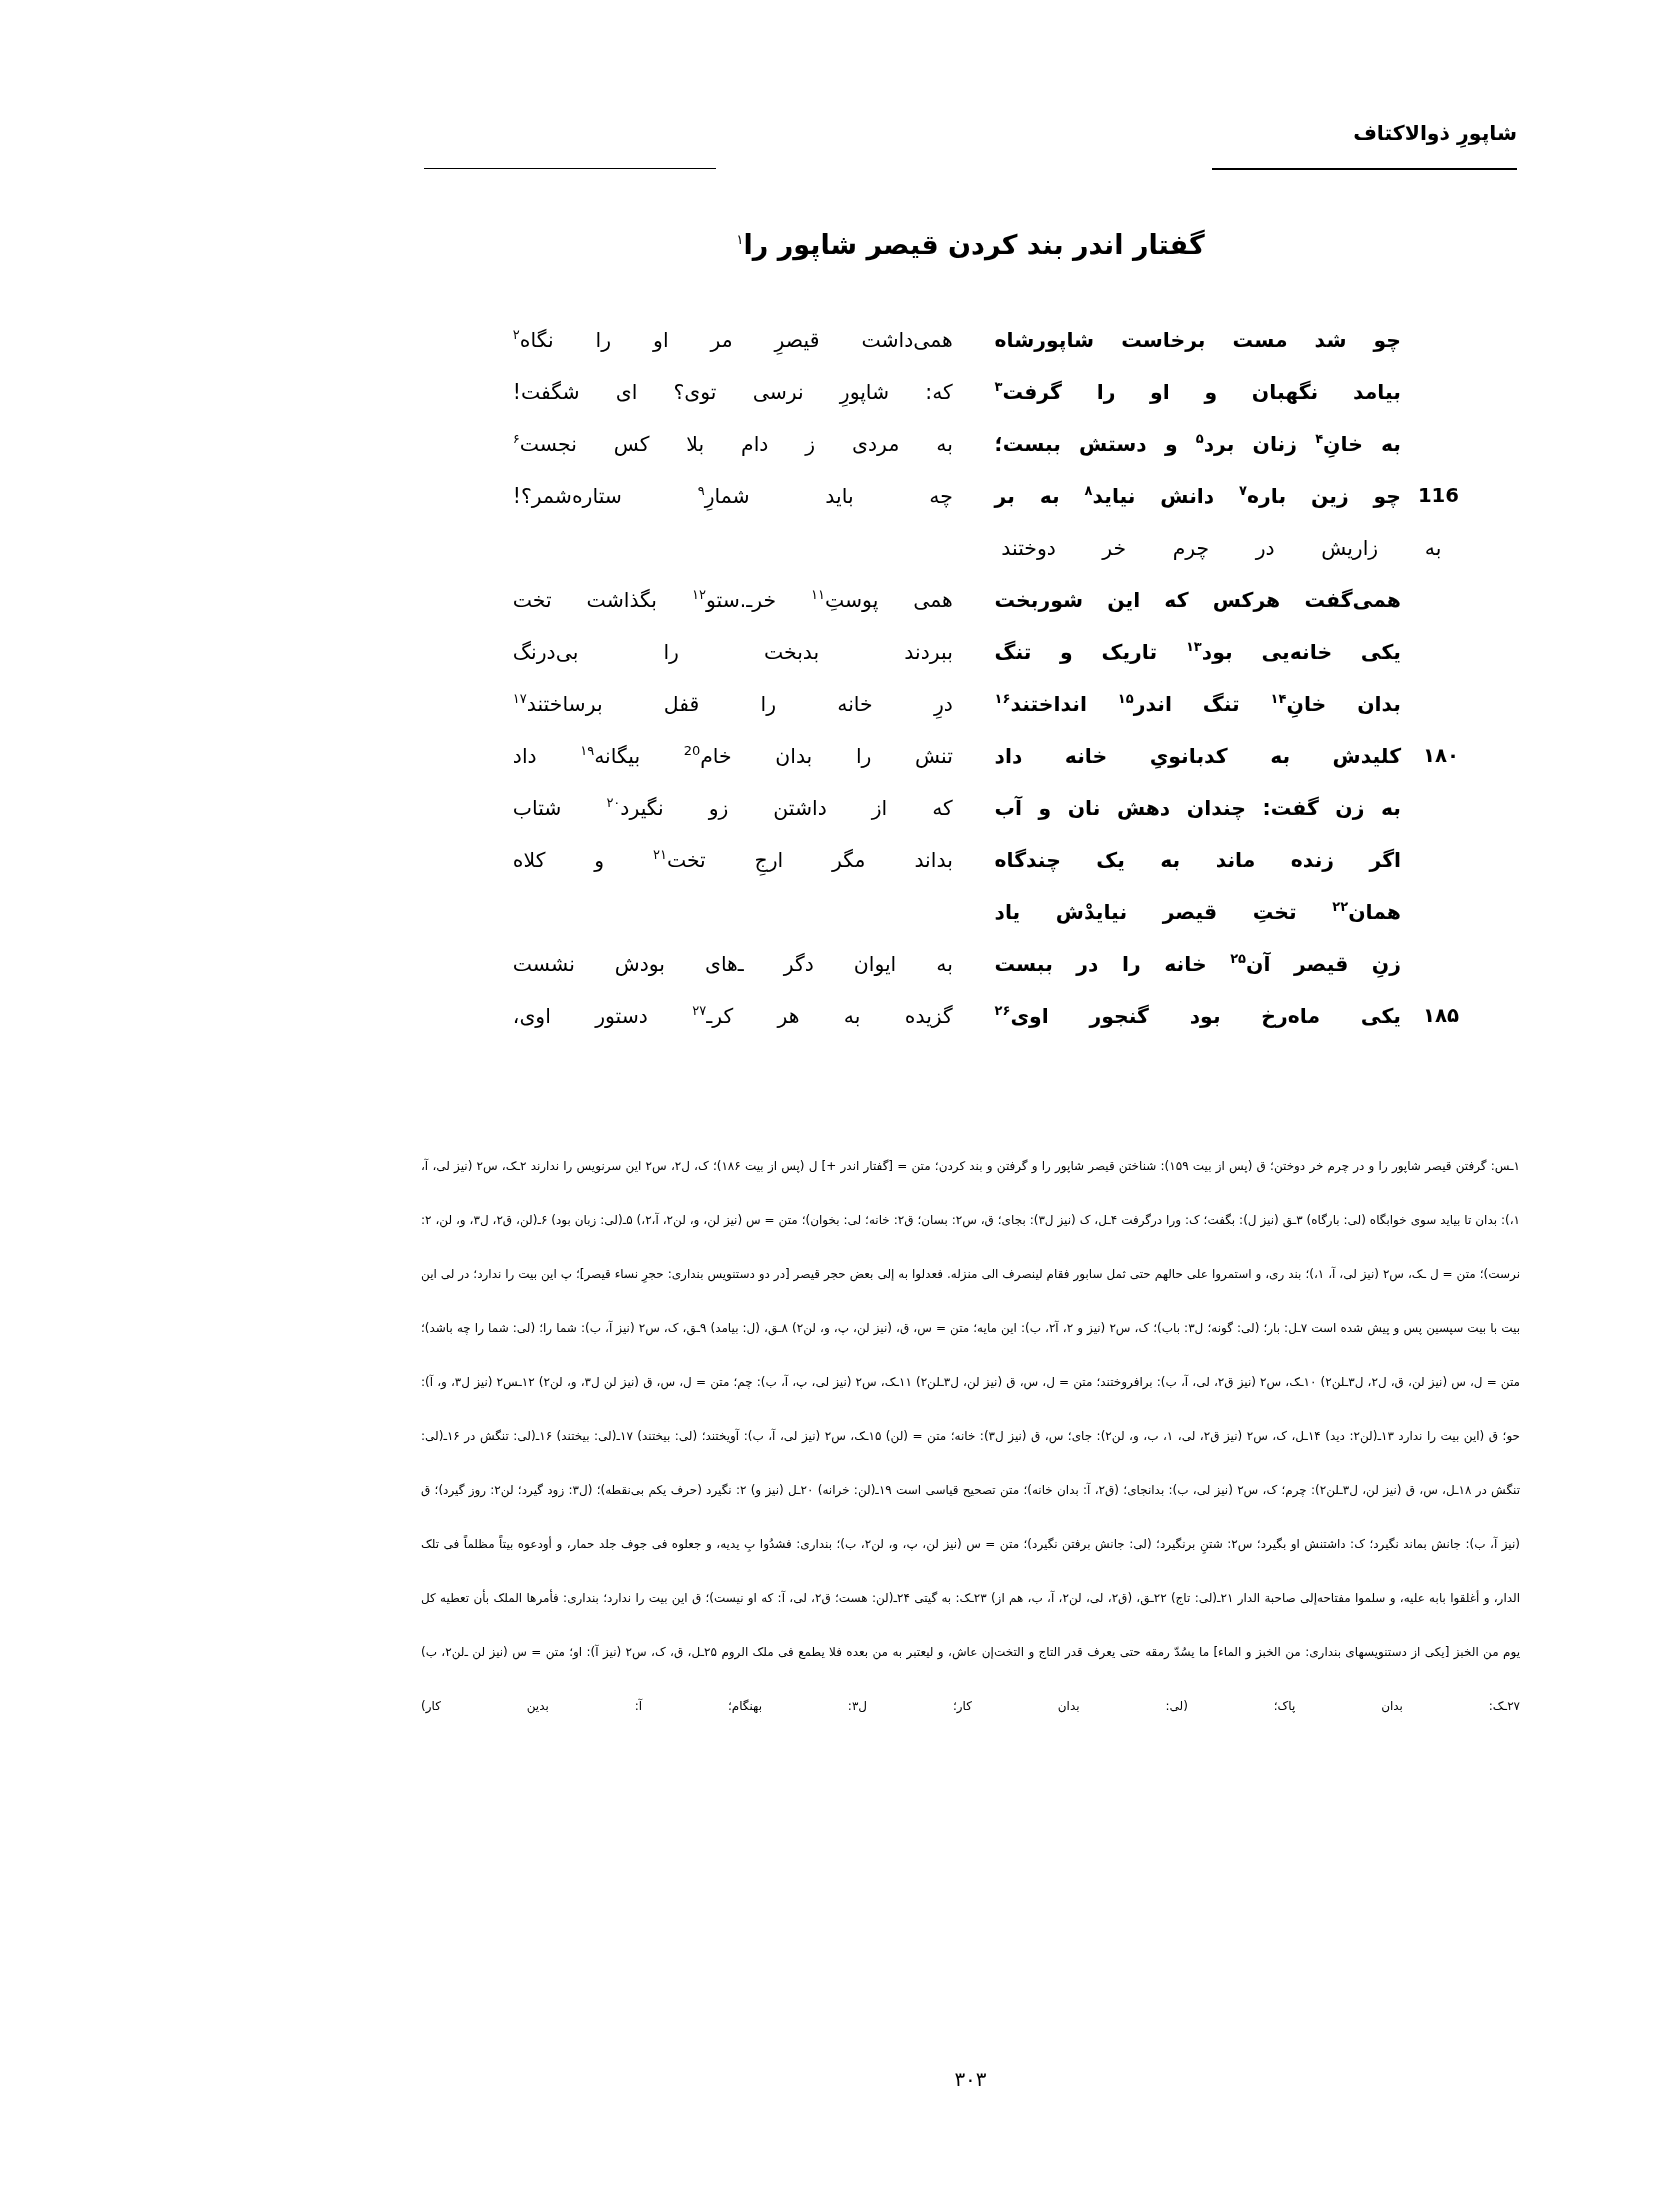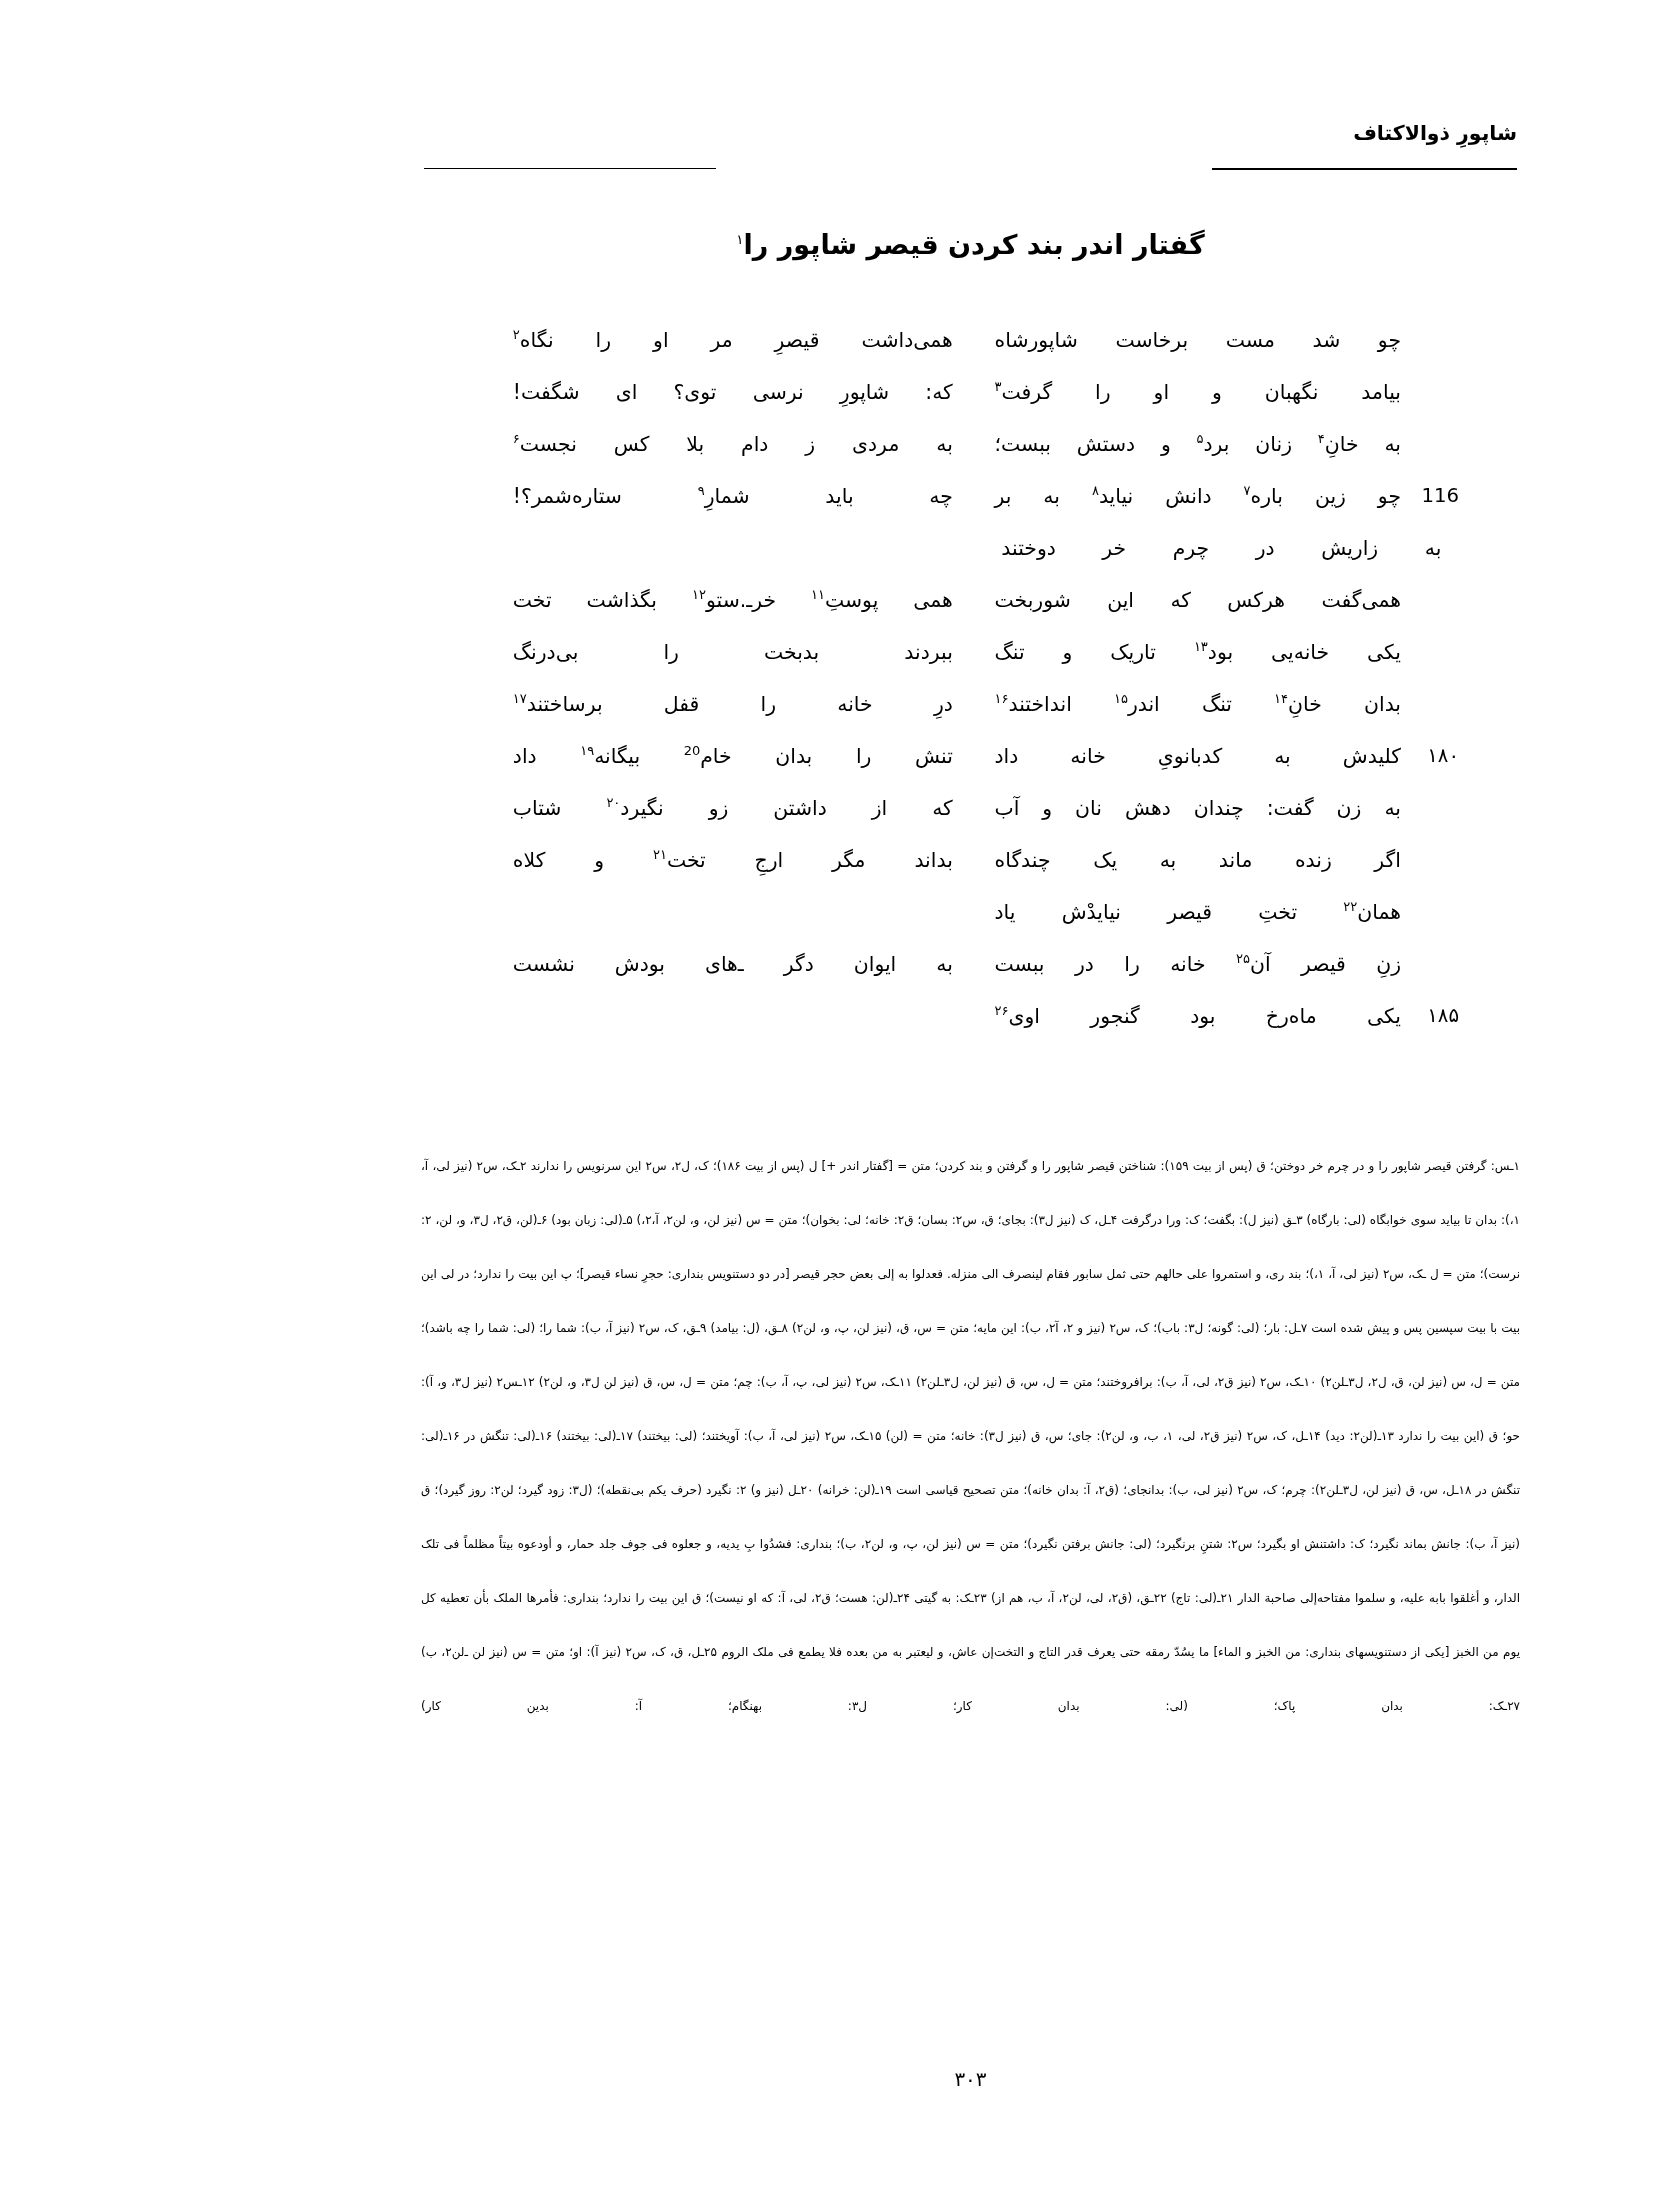--- a/index.html
+++ b/index.html
@@ -88,20 +88,21 @@
     white-space: nowrap;
     letter-spacing: 0;
   }
   
   .hemistich.right {
     width: 50%;
     padding-right: 58px;
     box-sizing: border-box;
     text-align: justify;
     text-align-last: justify;
+    font-weight: bold;
   }
   
   .hemistich.left {
     width: 50%;
     padding-left: 6.8px;
     padding-right: 17.7px;
     box-sizing: border-box;
     text-align: justify;
     text-align-last: justify;
   }
@@ -273,20 +274,23 @@
         </div>
         <div class="hemistich left">
           <span class="inner">به ایوان دگر ـ‌های بودش نشست</span>
         </div>
       </div>
       <div class="verse-row">
         <div class="hemistich right">
           <span class="inner">یکی ماه‌رخ بود گنجور اوی<sup class="note">۲۶</sup></span>
           <span class="bayt-num">۱۸۵</span>
         </div>
+        <div class="hemistich left">
+          <span class="inner">گزیده به هر کرـ<sup class="note">۲۷</sup> دستور اوی،</span>
+        </div>
       </div>
     </div>
 
   <div class="apparatus" id="apparatus">
       <p class="last">۱ـس: گرفتن قیصر شاپور را و در چرم خر دوختن؛ ق (پس از بیت ۱۵۹): شناختن قیصر شاپور را و گرفتن و بند کردن؛ متن = [گفتار اندر +] ل (پس از بیت ۱۸۶)؛ ک، ل۲، س۲ این سرنویس را ندارند ۲ـک، س۲ (نیز لی، آ، ۱،): بدان تا بیاید سوی خوابگاه (لی: بارگاه) ۳ـق (نیز ل): بگفت؛ ک: ورا درگرفت ۴ـل، ک (نیز ل۳): بجای؛ ق، س۲: بسان؛ ق۲: خانه؛ لی: بخوان)؛ متن = س (نیز لن، و، لن۲، آ،۲،) ۵ـ(لی: زبان بود) ۶ـ(لن، ق۲، ل۳، و، لن، ۲: نرست)؛ متن = ل ـک، س۲ (نیز لی، آ، ۱،)؛ بند ری، و استمروا علی حالهم حتی ثمل سابور فقام لینصرف الی منزله. فعدلوا به إلی بعض حجر قیصر [در دو دستنویس بنداری: حجرِ نساء قیصر]؛ پ این بیت را ندارد؛ در لی این بیت با بیت سپسین پس و پیش شده است ۷ـل: بار؛ (لی: گونه؛ ل۳: باب)؛ ک، س۲ (نیز و ۲، آ۲، ب): این مایه؛ متن = س، ق، (نیز لن، پ، و، لن۲) ۸ـق، (ل: بیامد) ۹ـق، ک، س۲ (نیز آ، ب): شما را؛ (لی: شما را چه باشد)؛ متن = ل، س (نیز لن، ق، ل۲، ل۳ـلن۲) ۱۰ـک، س۲ (نیز ق۲، لی، آ، ب): برافروختند؛ متن = ل، س، ق (نیز لن، ل۳ـلن۲) ۱۱ـک، س۲ (نیز لی، پ، آ، ب): چم؛ متن = ل، س، ق (نیز لن ل۳، و، لن۲) ۱۲ـس۲ (نیز ل۳، و، آ): حو؛ ق (این بیت را ندارد ۱۳ـ(لن۲: دید) ۱۴ـل، ک، س۲ (نیز ق۲، لی، ۱، ب، و، لن۲): جای؛ س، ق (نیز ل۳): خانه؛ متن = (لن) ۱۵ـک، س۲ (نیز لی، آ، ب): آویختند؛ (لی: بیختند) ۱۷ـ(لی: بیختند) ۱۶ـ(لی: تنگش در ۱۶ـ(لی: تنگش در ۱۸ـل، س، ق (نیز لن، ل۳ـلن۲): چرم؛ ک، س۲ (نیز لی، ب): بدانجای؛ (ق۲، آ: بدان خانه)؛ متن تصحیح قیاسی است ۱۹ـ(لن: خرانه) ۲۰ـل (نیز و) ۲: نگیرد (حرف یکم بی‌نقطه)؛ (ل۳: زود گیرد؛ لن۲: روز گیرد)؛ ق (نیز آ، ب): جانش بماند نگیرد؛ ک: داشتنش او بگیرد؛ س۲: شتنِ برنگیرد؛ (لی: جانش برفتن نگیرد)؛ متن = س (نیز لن، پ، و، لن۲، ب)؛ بنداری: فشدُوا بِ یدیه، و جعلوه فی جوف جلد حمار، و أودعوه بیتاً مظلماً فی تلک الدار، و أغلقوا بابه علیه، و سلموا مفتاحه‌إلی صاحبة الدار ۲۱ـ(لی: تاج) ۲۲ـق، (ق۲، لی، لن۲، آ، ب، هم از) ۲۳ـک: به گیتی ۲۴ـ(لن: هست؛ ق۲، لی، آ: که او نیست)؛ ق این بیت را ندارد؛ بنداری: فأمرها الملک بأن تعطیه کل یوم من الخبز [یکی از دستنویسهای بنداری: من الخبز و الماء] ما یسُدّ رمقه حتی یعرف قدر التاج و التخت‌إن عاش، و لیعتبر به من بعده فلا یطمع فی ملک الروم ۲۵ـل، ق، ک، س۲ (نیز آ): او؛ متن = س (نیز لن ـ‌لن۲، ب) ۲۷ـک: بدان پاک؛ (لی: بدان کار؛ ل۳: بهنگام؛ آ: بدین کار)</p>
     </div>
 
   <div class="folio">۳۰۳</div>
 
 </div>

